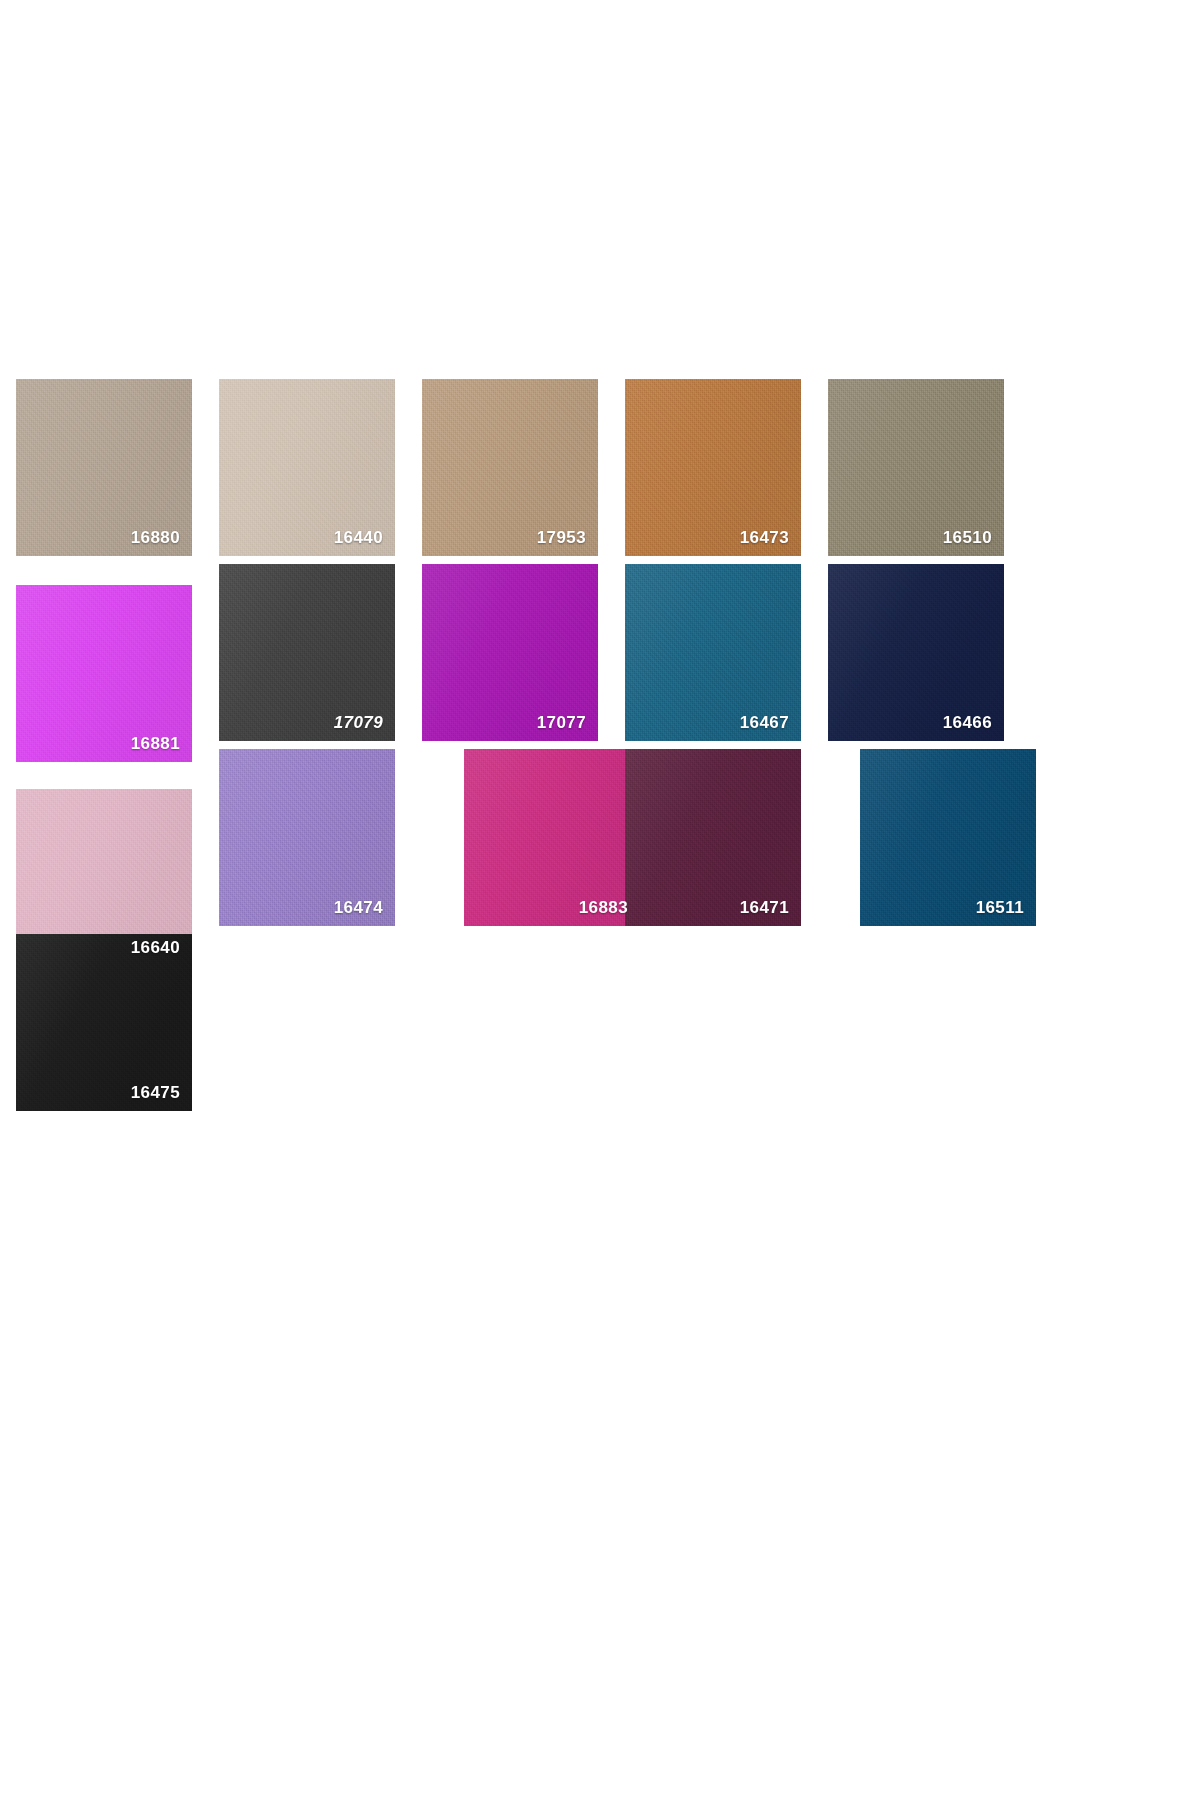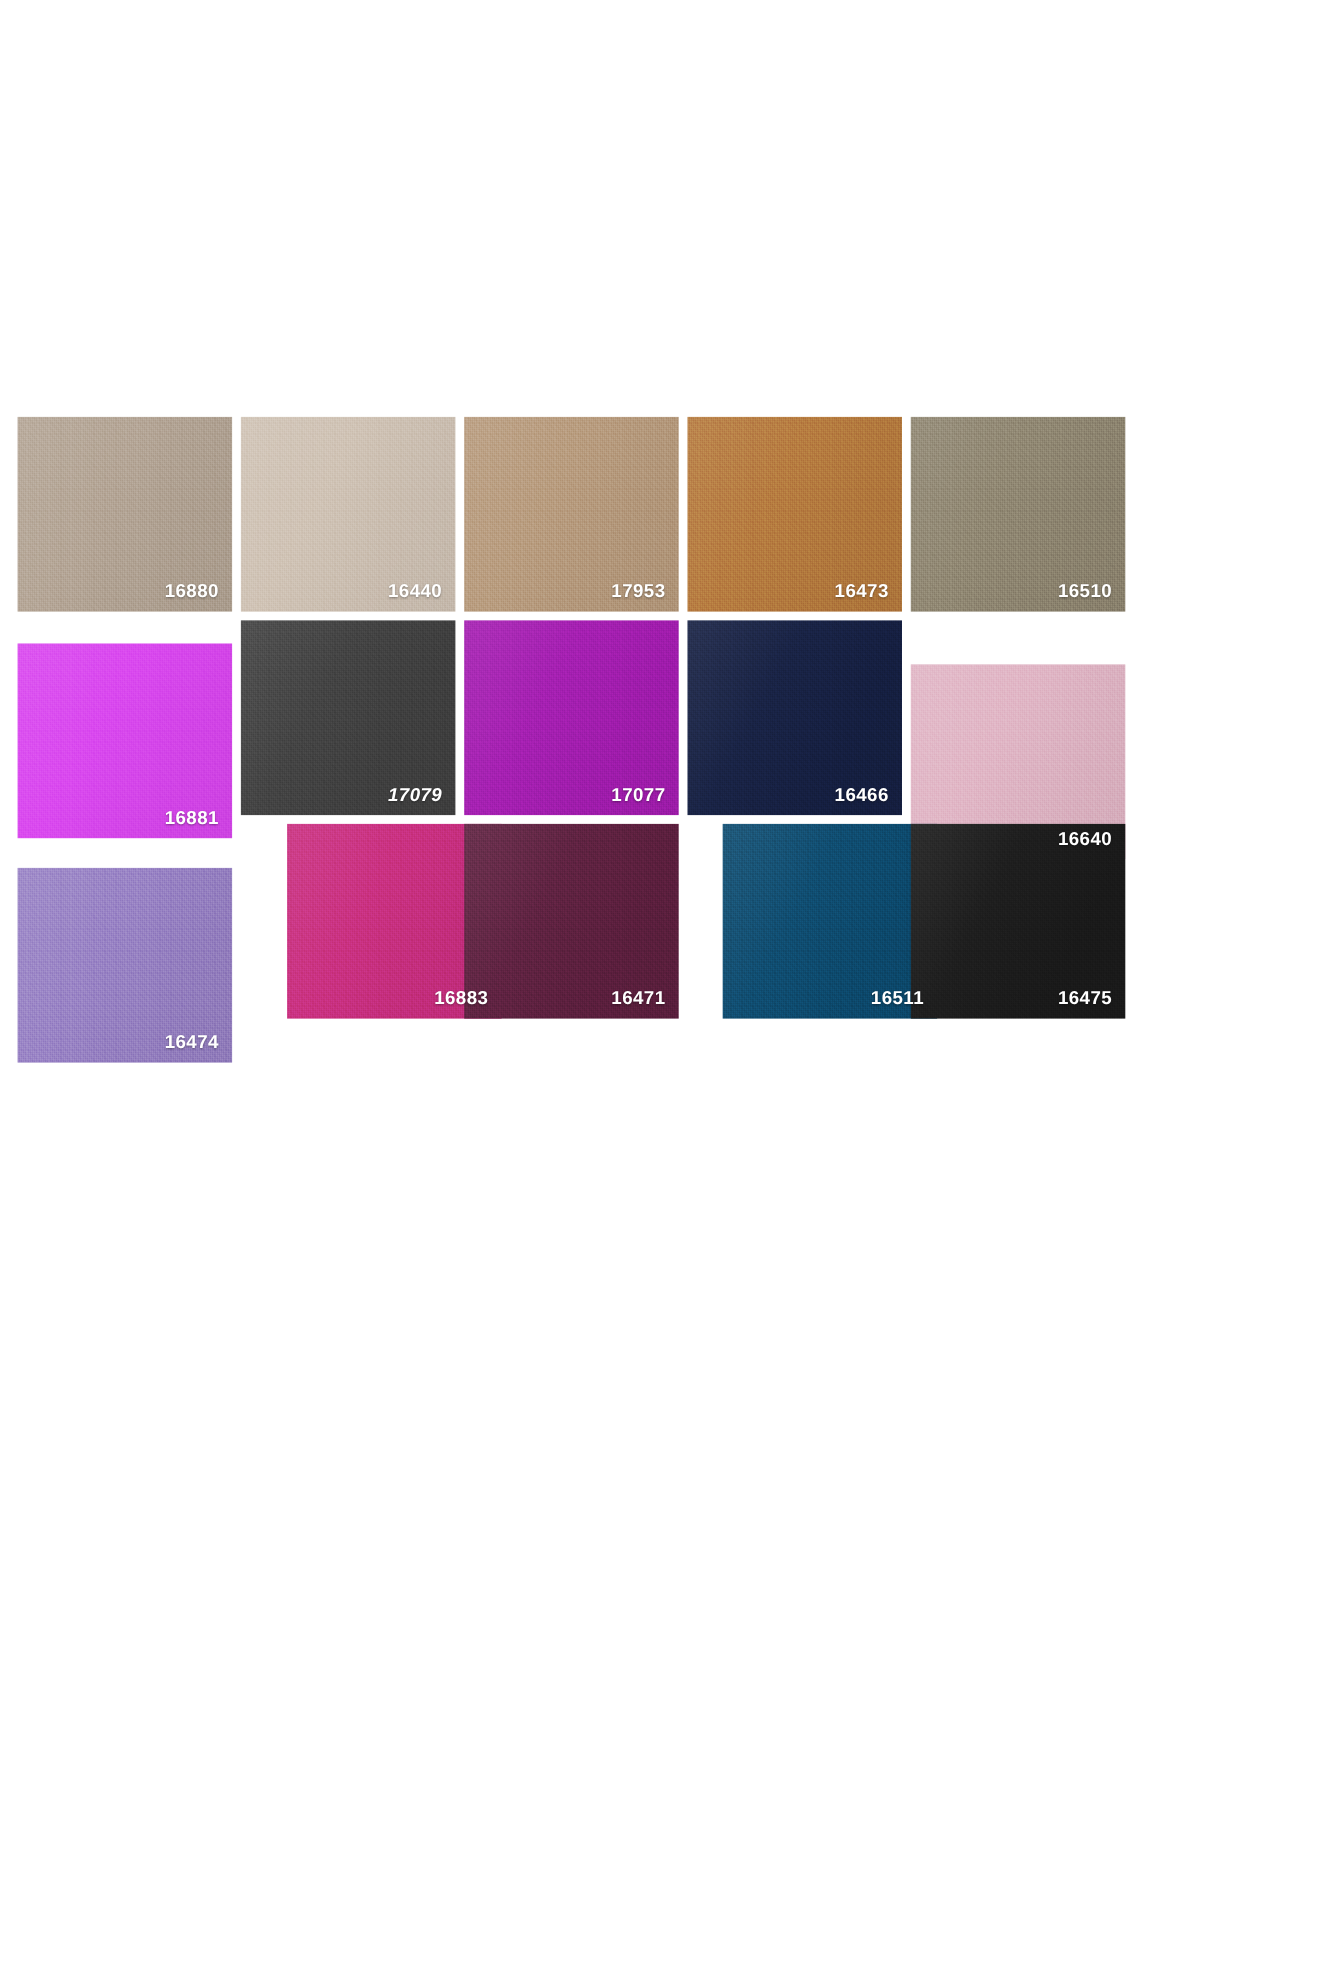--- a/index.html
+++ b/index.html
@@ -26,21 +26,21 @@
     top: 379px;
     width: 1010px;
     display: grid;
     grid-template-columns: repeat(5, 195px);
     grid-auto-rows: 177px;
     column-gap: 8px;
     row-gap: 8px;
   }
   .swatch {
     position: relative;
-    width: 195px;
+    width: 176px;
     height: 177px;
     overflow: hidden;
     box-sizing: border-box;
     text-align: right;
   }
   
   .swatch .weave {
     position: absolute;
     inset: 0;
     pointer-events: none;
@@ -125,31 +125,36 @@
       <div class="swatch" style="background-color: #404040; font-style: italic;">
         <div class="sheen"></div>
         <div class="weave"></div>
         <div class="swatch-label">17079</div>
       </div>
       <div class="swatch" style="background-color: #a21caf; text-decoration: underline;">
         <div class="sheen"></div>
         <div class="weave"></div>
         <div class="swatch-label">17077</div>
       </div>
+      <div class="swatch" style="background-color: rgb(27, 99, 130);">
+        <div class="sheen"></div>
+        <div class="weave"></div>
+        <div class="swatch-label">16467</div>
+      </div>
       <div class="swatch" style="background-color: rgb(21, 31, 65);">
         <div class="sheen"></div>
         <div class="weave"></div>
         <div class="swatch-label">16466</div>
       </div>
       <div class="swatch" style="background-color: rgb(224, 180, 196); margin-top: 40px;">
         <div class="sheen"></div>
         <div class="weave"></div>
         <div class="swatch-label">16640</div>
       </div>
-      <div class="swatch" style="background-color: rgb(151, 129, 196); margin-top: 40px;">
+      <div class="swatch" style="background-color: rgb(151, 129, 196);">
         <div class="sheen"></div>
         <div class="weave"></div>
         <div class="swatch-label">16474</div>
       </div>
       <div class="swatch" style="background-color: rgb(201, 46, 127); margin-left: 42px;">
         <div class="sheen"></div>
         <div class="weave"></div>
         <div class="swatch-label">16883</div>
       </div>
       <div class="swatch" style="background-color: rgb(92, 31, 62);">

